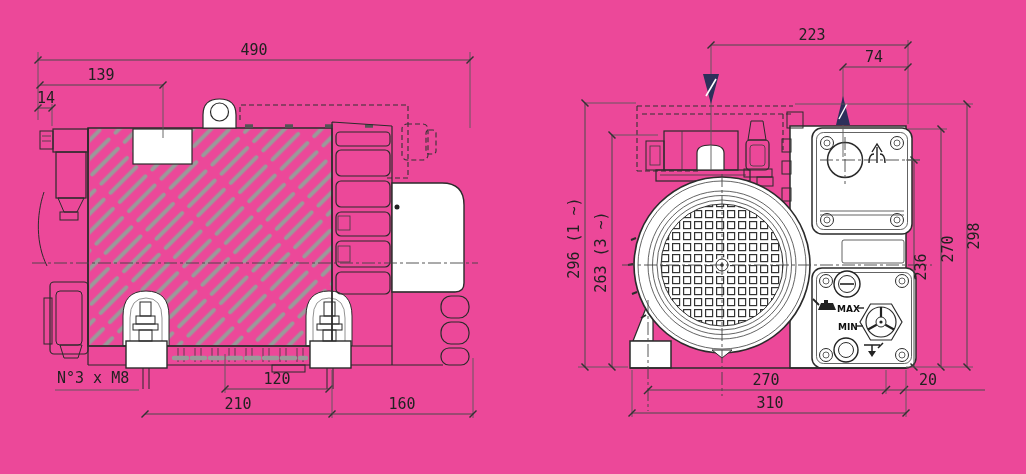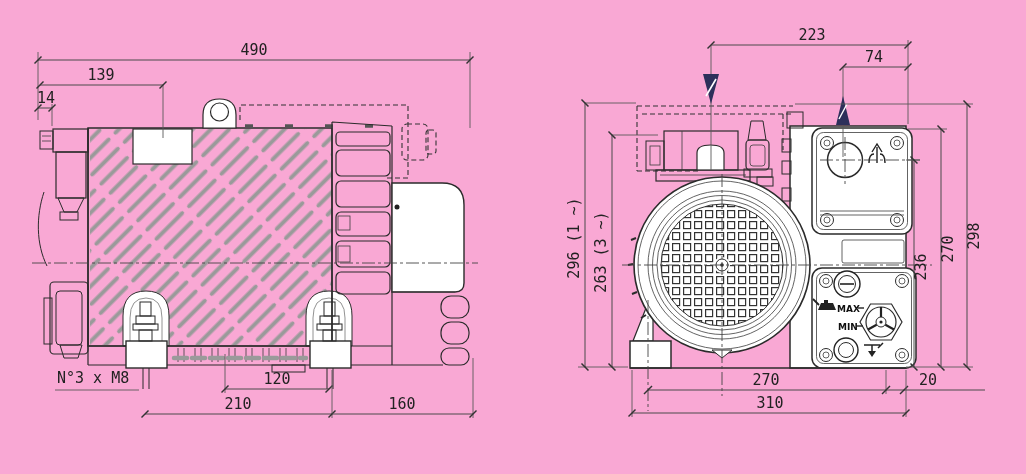--- a/index.html
+++ b/index.html
@@ -1,16 +1,16 @@
 <!DOCTYPE html>
 <html><head>
 <meta charset="utf-8">
 <style>
   html,body{margin:0;padding:0;background:#fff;}
-  .stage{width:1026px;height:474px;background:#f9a8d4;position:relative;font-family:"DejaVu Sans",sans-serif;}
+  .stage{width:1026px;height:474px;background:#ec4899;position:relative;font-family:"DejaVu Sans",sans-serif;}
   svg{display:block;}
   .o15{fill:none;stroke:#2b2b2b;stroke-width:1.5;}
   .o12{fill:none;stroke:#2b2b2b;stroke-width:1.2;}
   .o10{fill:none;stroke:#2b2b2b;stroke-width:1;}
   .thin{fill:none;stroke:#3c3c3c;stroke-width:0.8;}
   .wfill{fill:#fff;}
   .dash{fill:none;stroke:#333;stroke-width:1.1;stroke-dasharray:5 3;}
   .cl{fill:none;stroke:#444;stroke-width:0.9;stroke-dasharray:13 3 3 3;}
   .ext{fill:none;stroke:#5a5a5a;stroke-width:0.9;}
   .dim{fill:none;stroke:#4a4a4a;stroke-width:1;}

